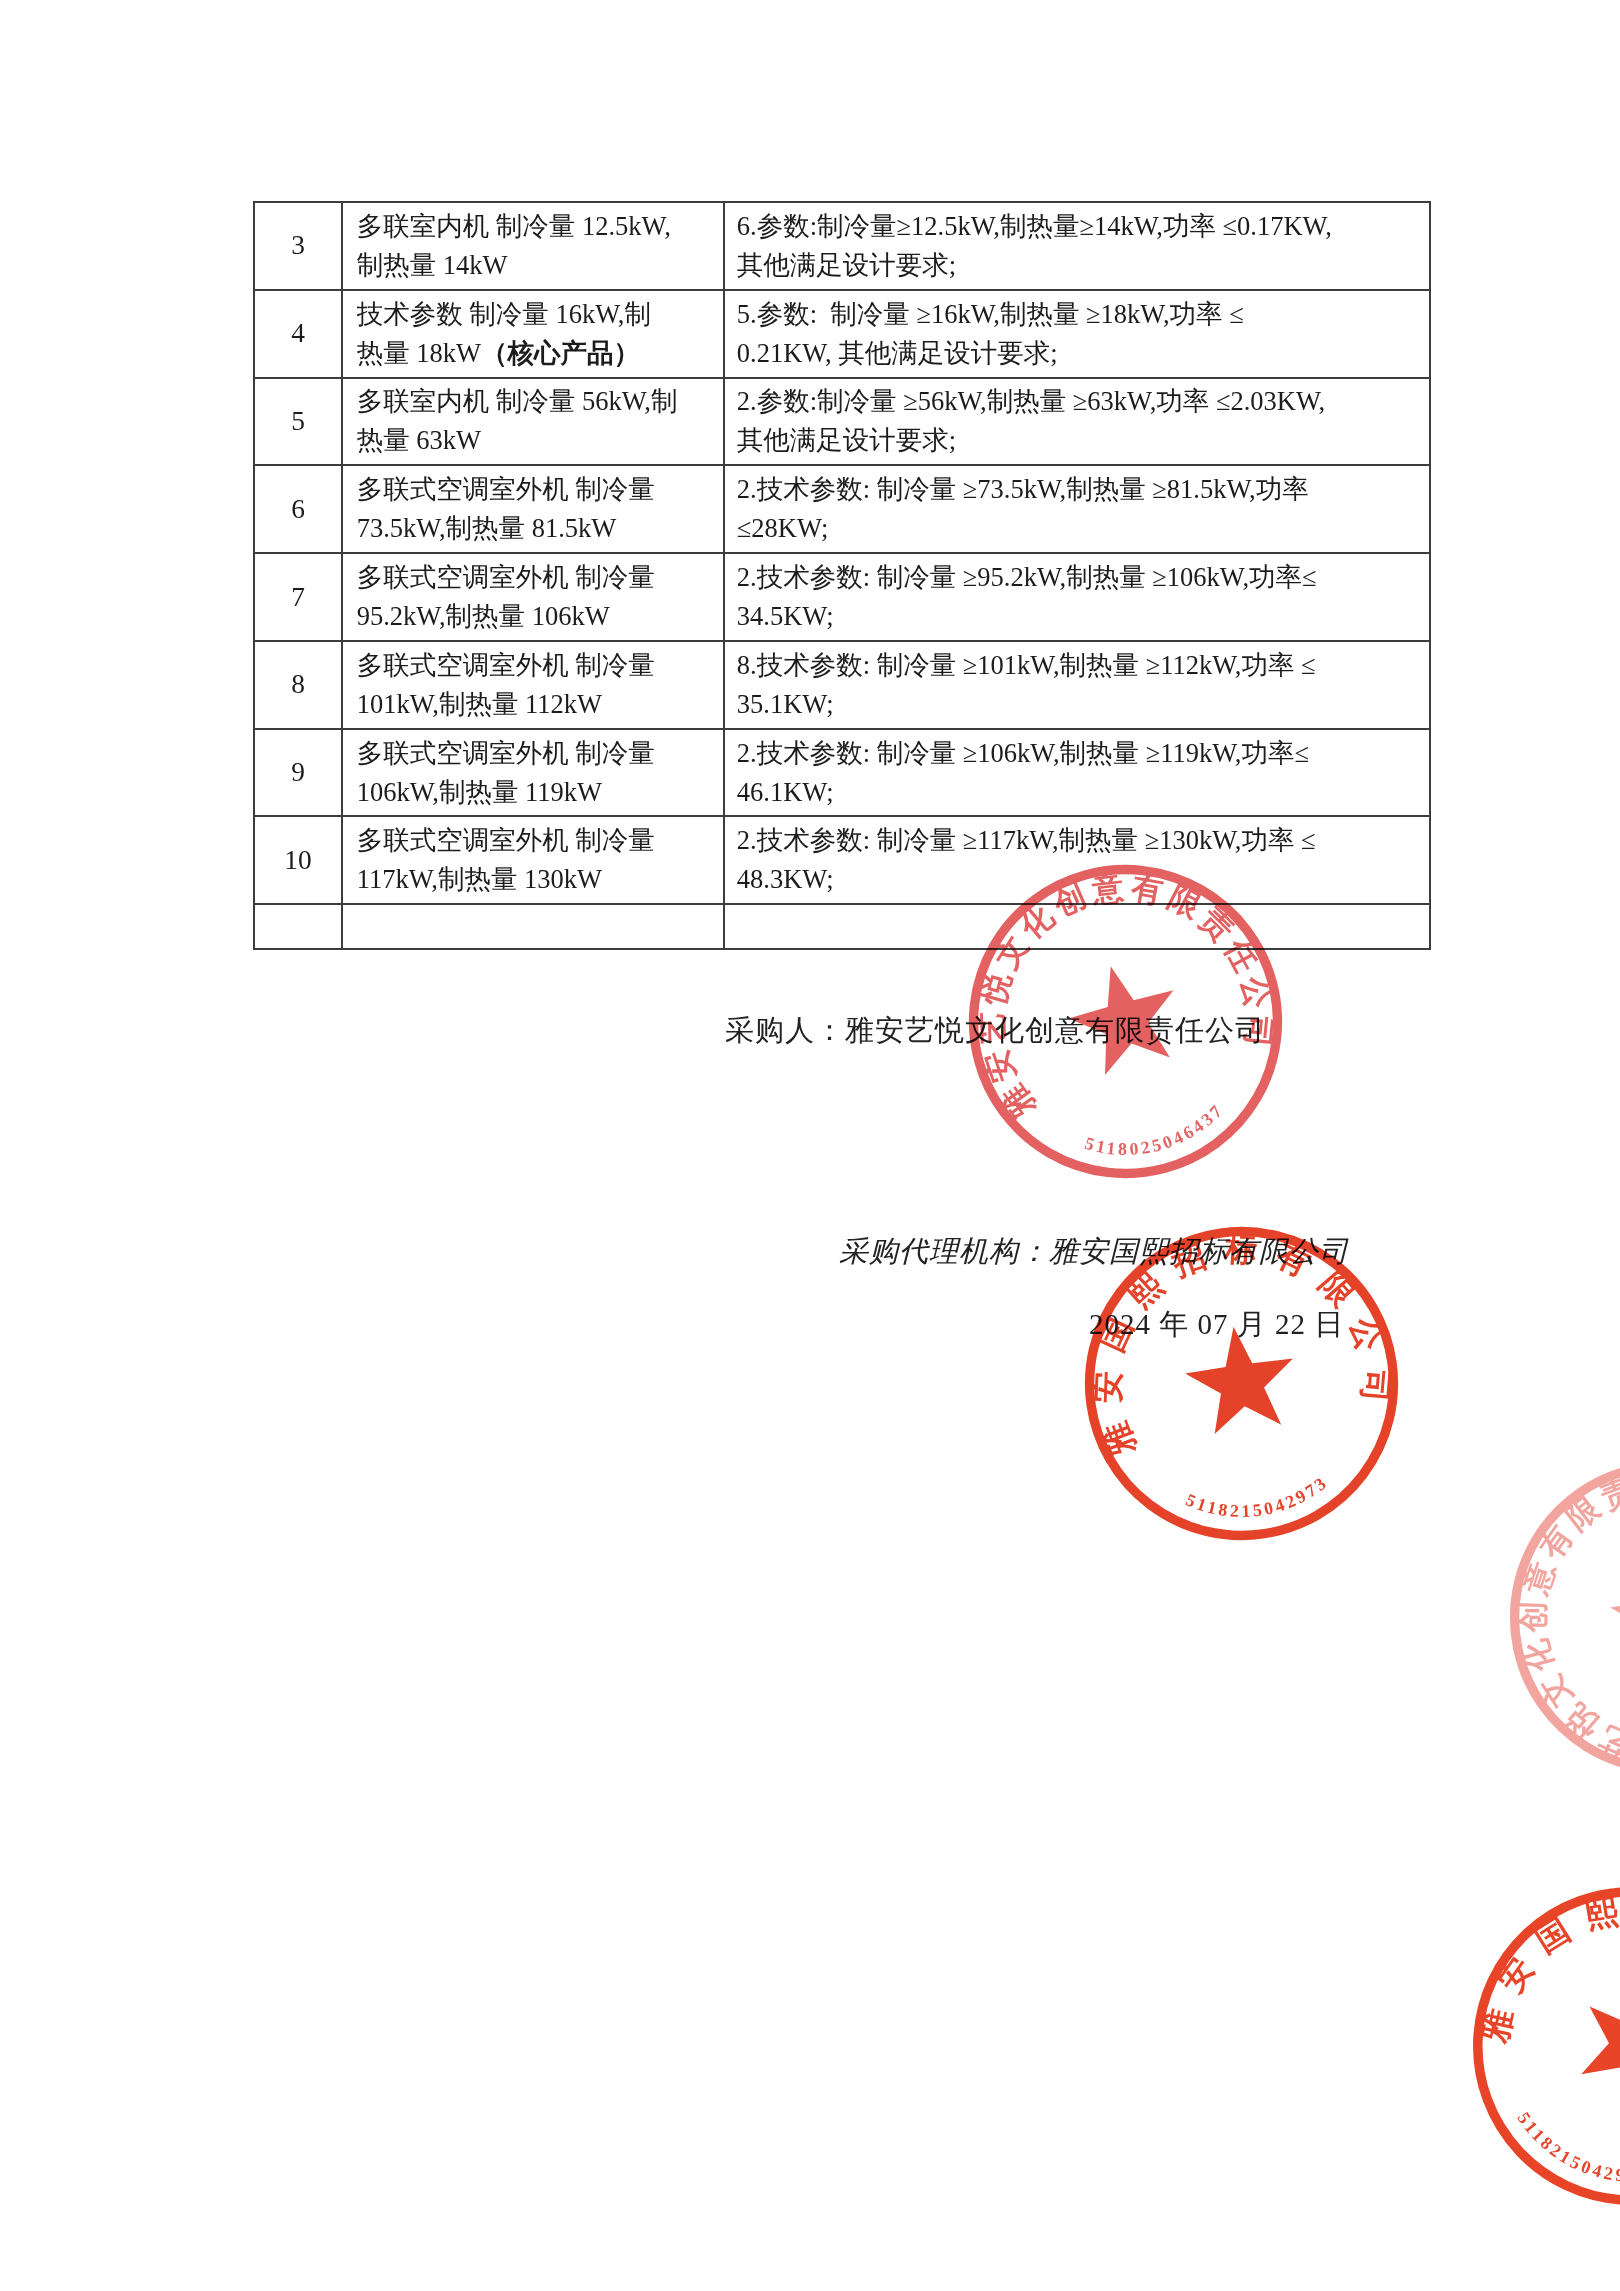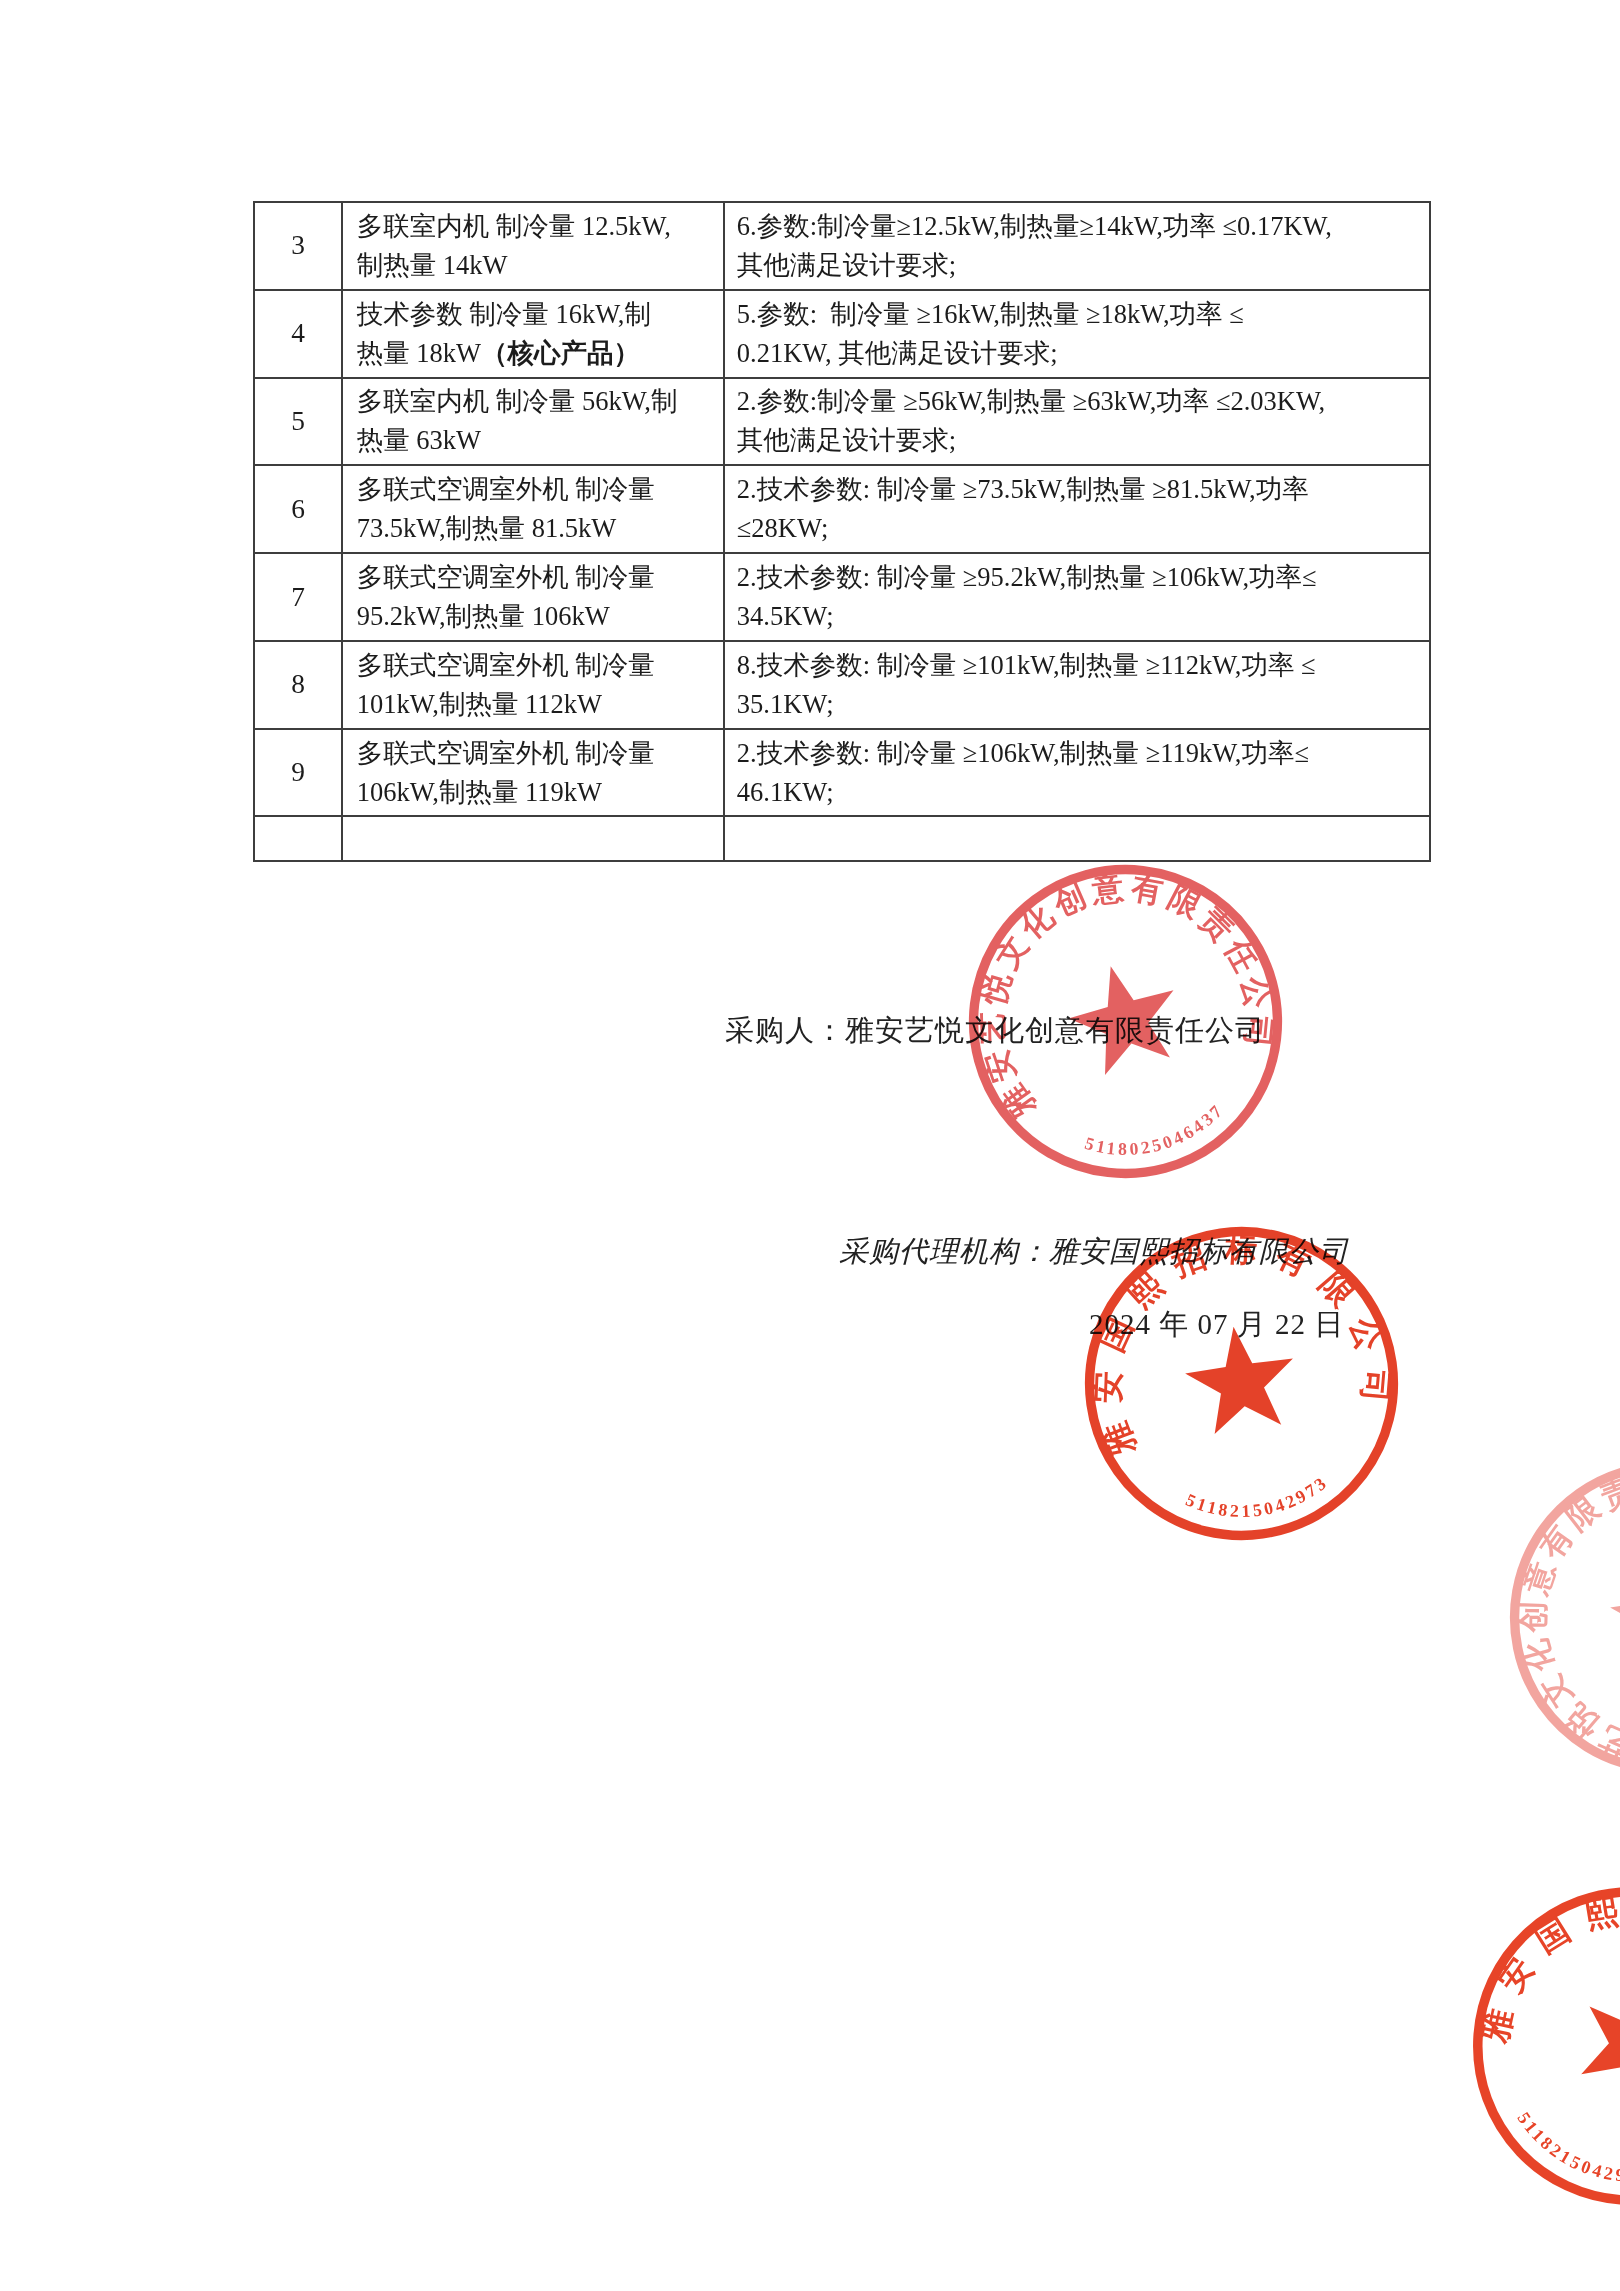--- a/index.html
+++ b/index.html
@@ -95,20 +95,27 @@
           <td class="par">8.技术参数: 制冷量 ≥101kW,制热量 ≥112kW,功率 ≤
 35.1KW;</td>
         </tr>
         <tr class="row">
           <td class="seq">9</td>
           <td class="prod"><span>多联式空调室外机 制冷量
 106kW,制热量 119kW</span></td>
           <td class="par">2.技术参数: 制冷量 ≥106kW,制热量 ≥119kW,功率≤
 46.1KW;</td>
         </tr>
+        <tr class="row">
+          <td class="seq">10</td>
+          <td class="prod"><span>多联式空调室外机 制冷量
+117kW,制热量 130kW</span></td>
+          <td class="par">2.技术参数: 制冷量 ≥117kW,制热量 ≥130kW,功率 ≤
+48.3KW;</td>
+        </tr>
         <tr class="empty-row">
           <td class="seq"></td>
           <td class="prod"><span></span></td>
           <td class="par"></td>
         </tr>
       </tbody>
   </table>
 
   <div class="textline purchaser-line">采购人：雅安艺悦文化创意有限责任公司</div>
 

